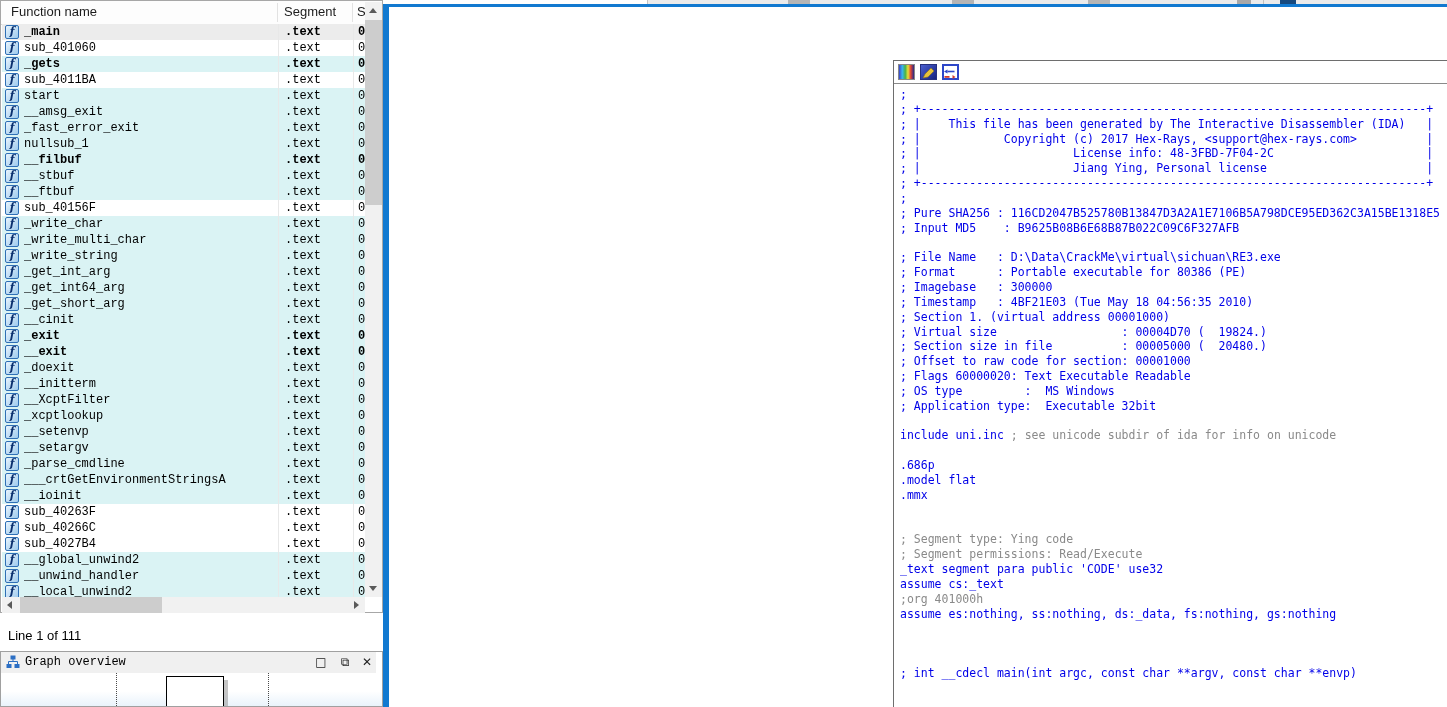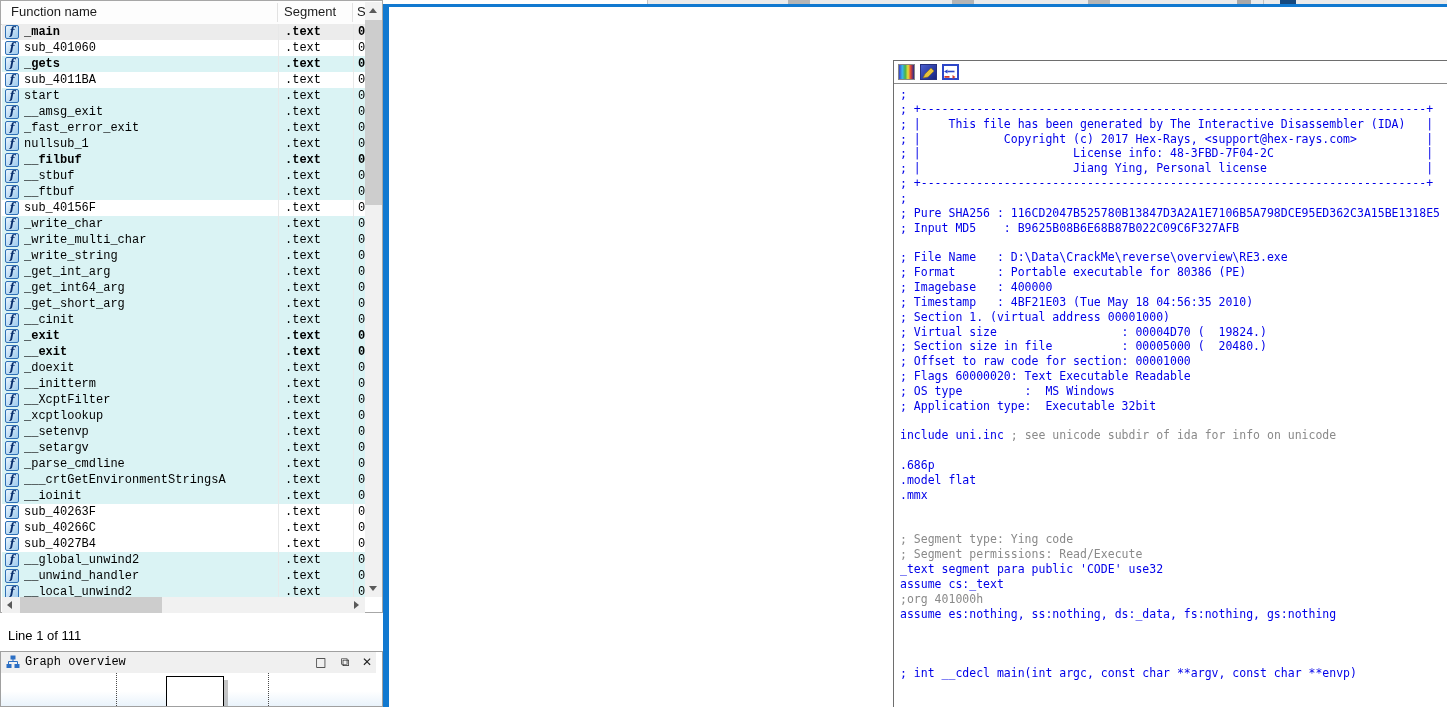--- a/index.html
+++ b/index.html
@@ -453,23 +453,23 @@
         <div class="dline"><span class="cb">; +-------------------------------------------------------------------------+</span></div>
         <div class="dline"><span class="cb">; |    This file has been generated by The Interactive Disassembler (IDA)   |</span></div>
         <div class="dline"><span class="cb">; |            Copyright (c) 2017 Hex-Rays, &lt;support@hex-rays.com&gt;          |</span></div>
         <div class="dline"><span class="cb">; |                      License info: 48-3FBD-7F04-2C                      |</span></div>
         <div class="dline"><span class="cb">; |                      Jiang Ying, Personal license                       |</span></div>
         <div class="dline"><span class="cb">; +-------------------------------------------------------------------------+</span></div>
         <div class="dline"><span class="cb">;</span></div>
         <div class="dline"><span class="cb">; Pure SHA256 : 116CD2047B525780B13847D3A2A1E7106B5A798DCE95ED362C3A15BE1318E5</span></div>
         <div class="dline"><span class="cb">; Input MD5    : B9625B08B6E68B87B022C09C6F327AFB</span></div>
         <div class="dline">&nbsp;</div>
-        <div class="dline"><span class="cb">; File Name   : D:\Data\CrackMe\reverse\overview\RE3.exe</span></div>
+        <div class="dline"><span class="cb">; File Name   : D:\Data\CrackMe\virtual\sichuan\RE3.exe</span></div>
         <div class="dline"><span class="cb">; Format      : Portable executable for 80386 (PE)</span></div>
-        <div class="dline"><span class="cb">; Imagebase   : 400000</span></div>
+        <div class="dline"><span class="cb">; Imagebase   : 300000</span></div>
         <div class="dline"><span class="cb">; Timestamp   : 4BF21E03 (Tue May 18 04:56:35 2010)</span></div>
         <div class="dline"><span class="cb">; Section 1. (virtual address 00001000)</span></div>
         <div class="dline"><span class="cb">; Virtual size                  : 00004D70 (  19824.)</span></div>
         <div class="dline"><span class="cb">; Section size in file          : 00005000 (  20480.)</span></div>
         <div class="dline"><span class="cb">; Offset to raw code for section: 00001000</span></div>
         <div class="dline"><span class="cb">; Flags 60000020: Text Executable Readable</span></div>
         <div class="dline"><span class="cb">; OS type         :  MS Windows</span></div>
         <div class="dline"><span class="cb">; Application type:  Executable 32bit</span></div>
         <div class="dline">&nbsp;</div>
         <div class="dline"><span class="cb">include uni.inc </span><span class="cg">; see unicode subdir of ida for info on unicode</span></div>

